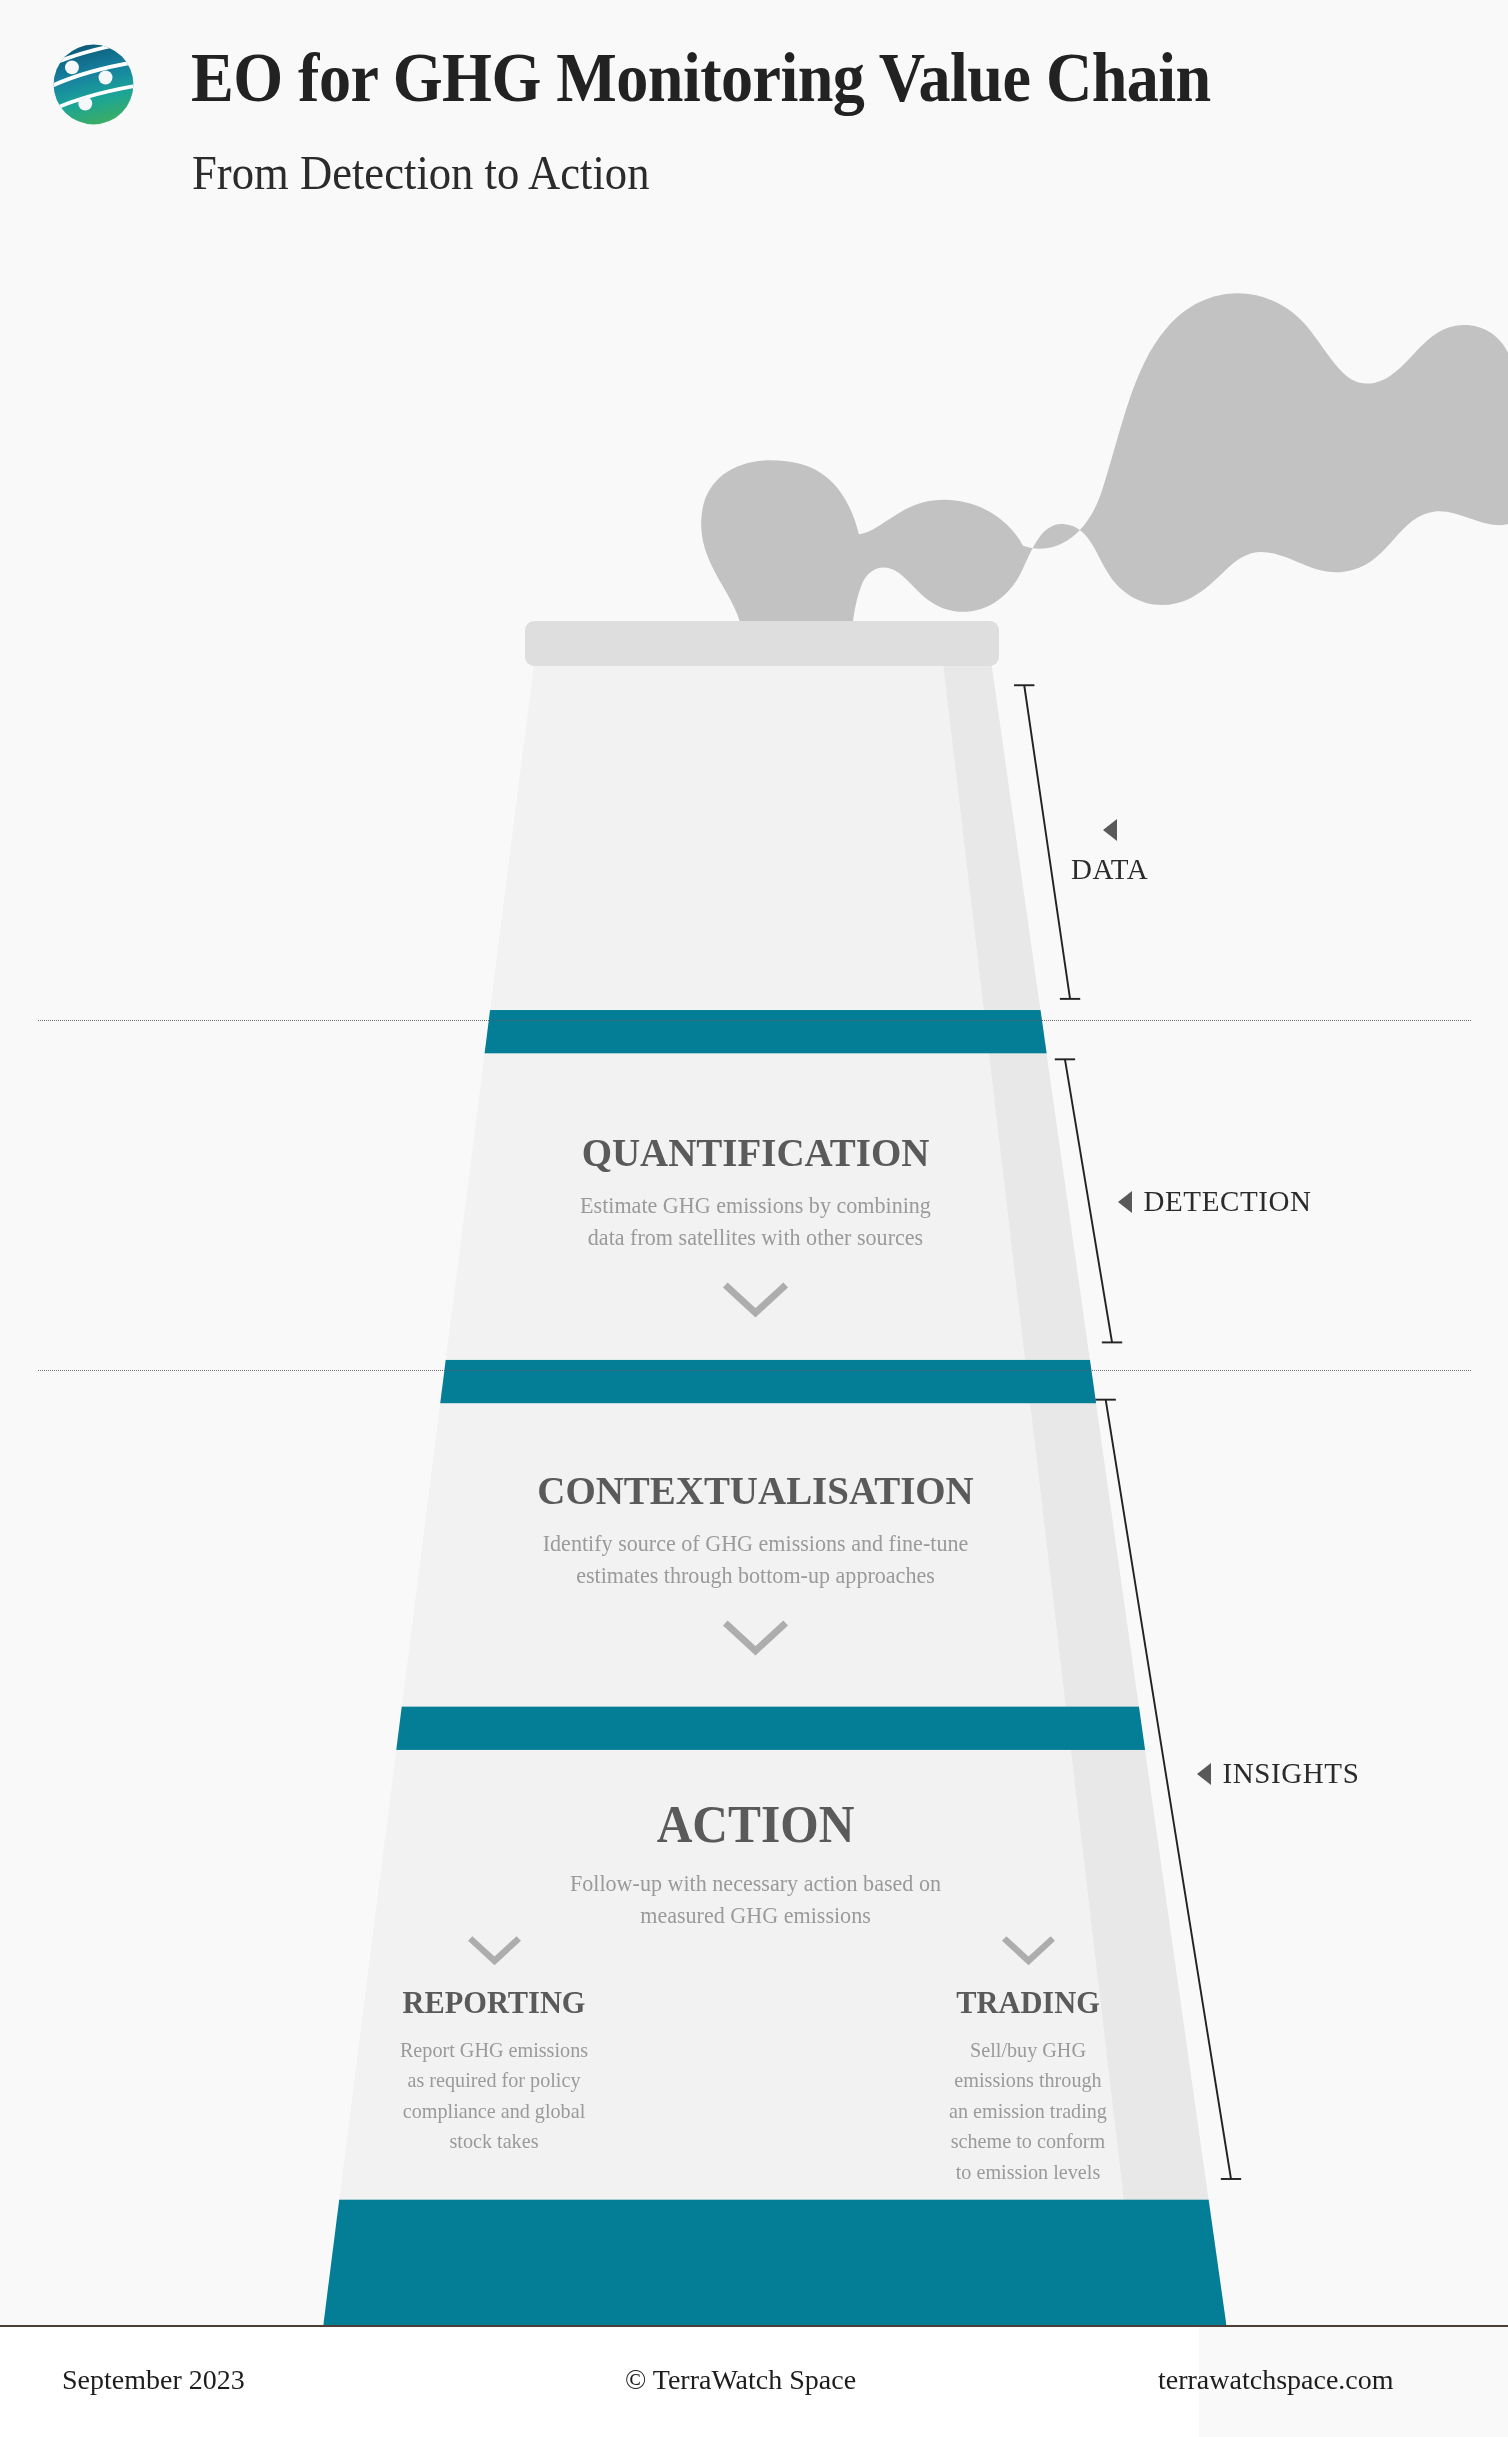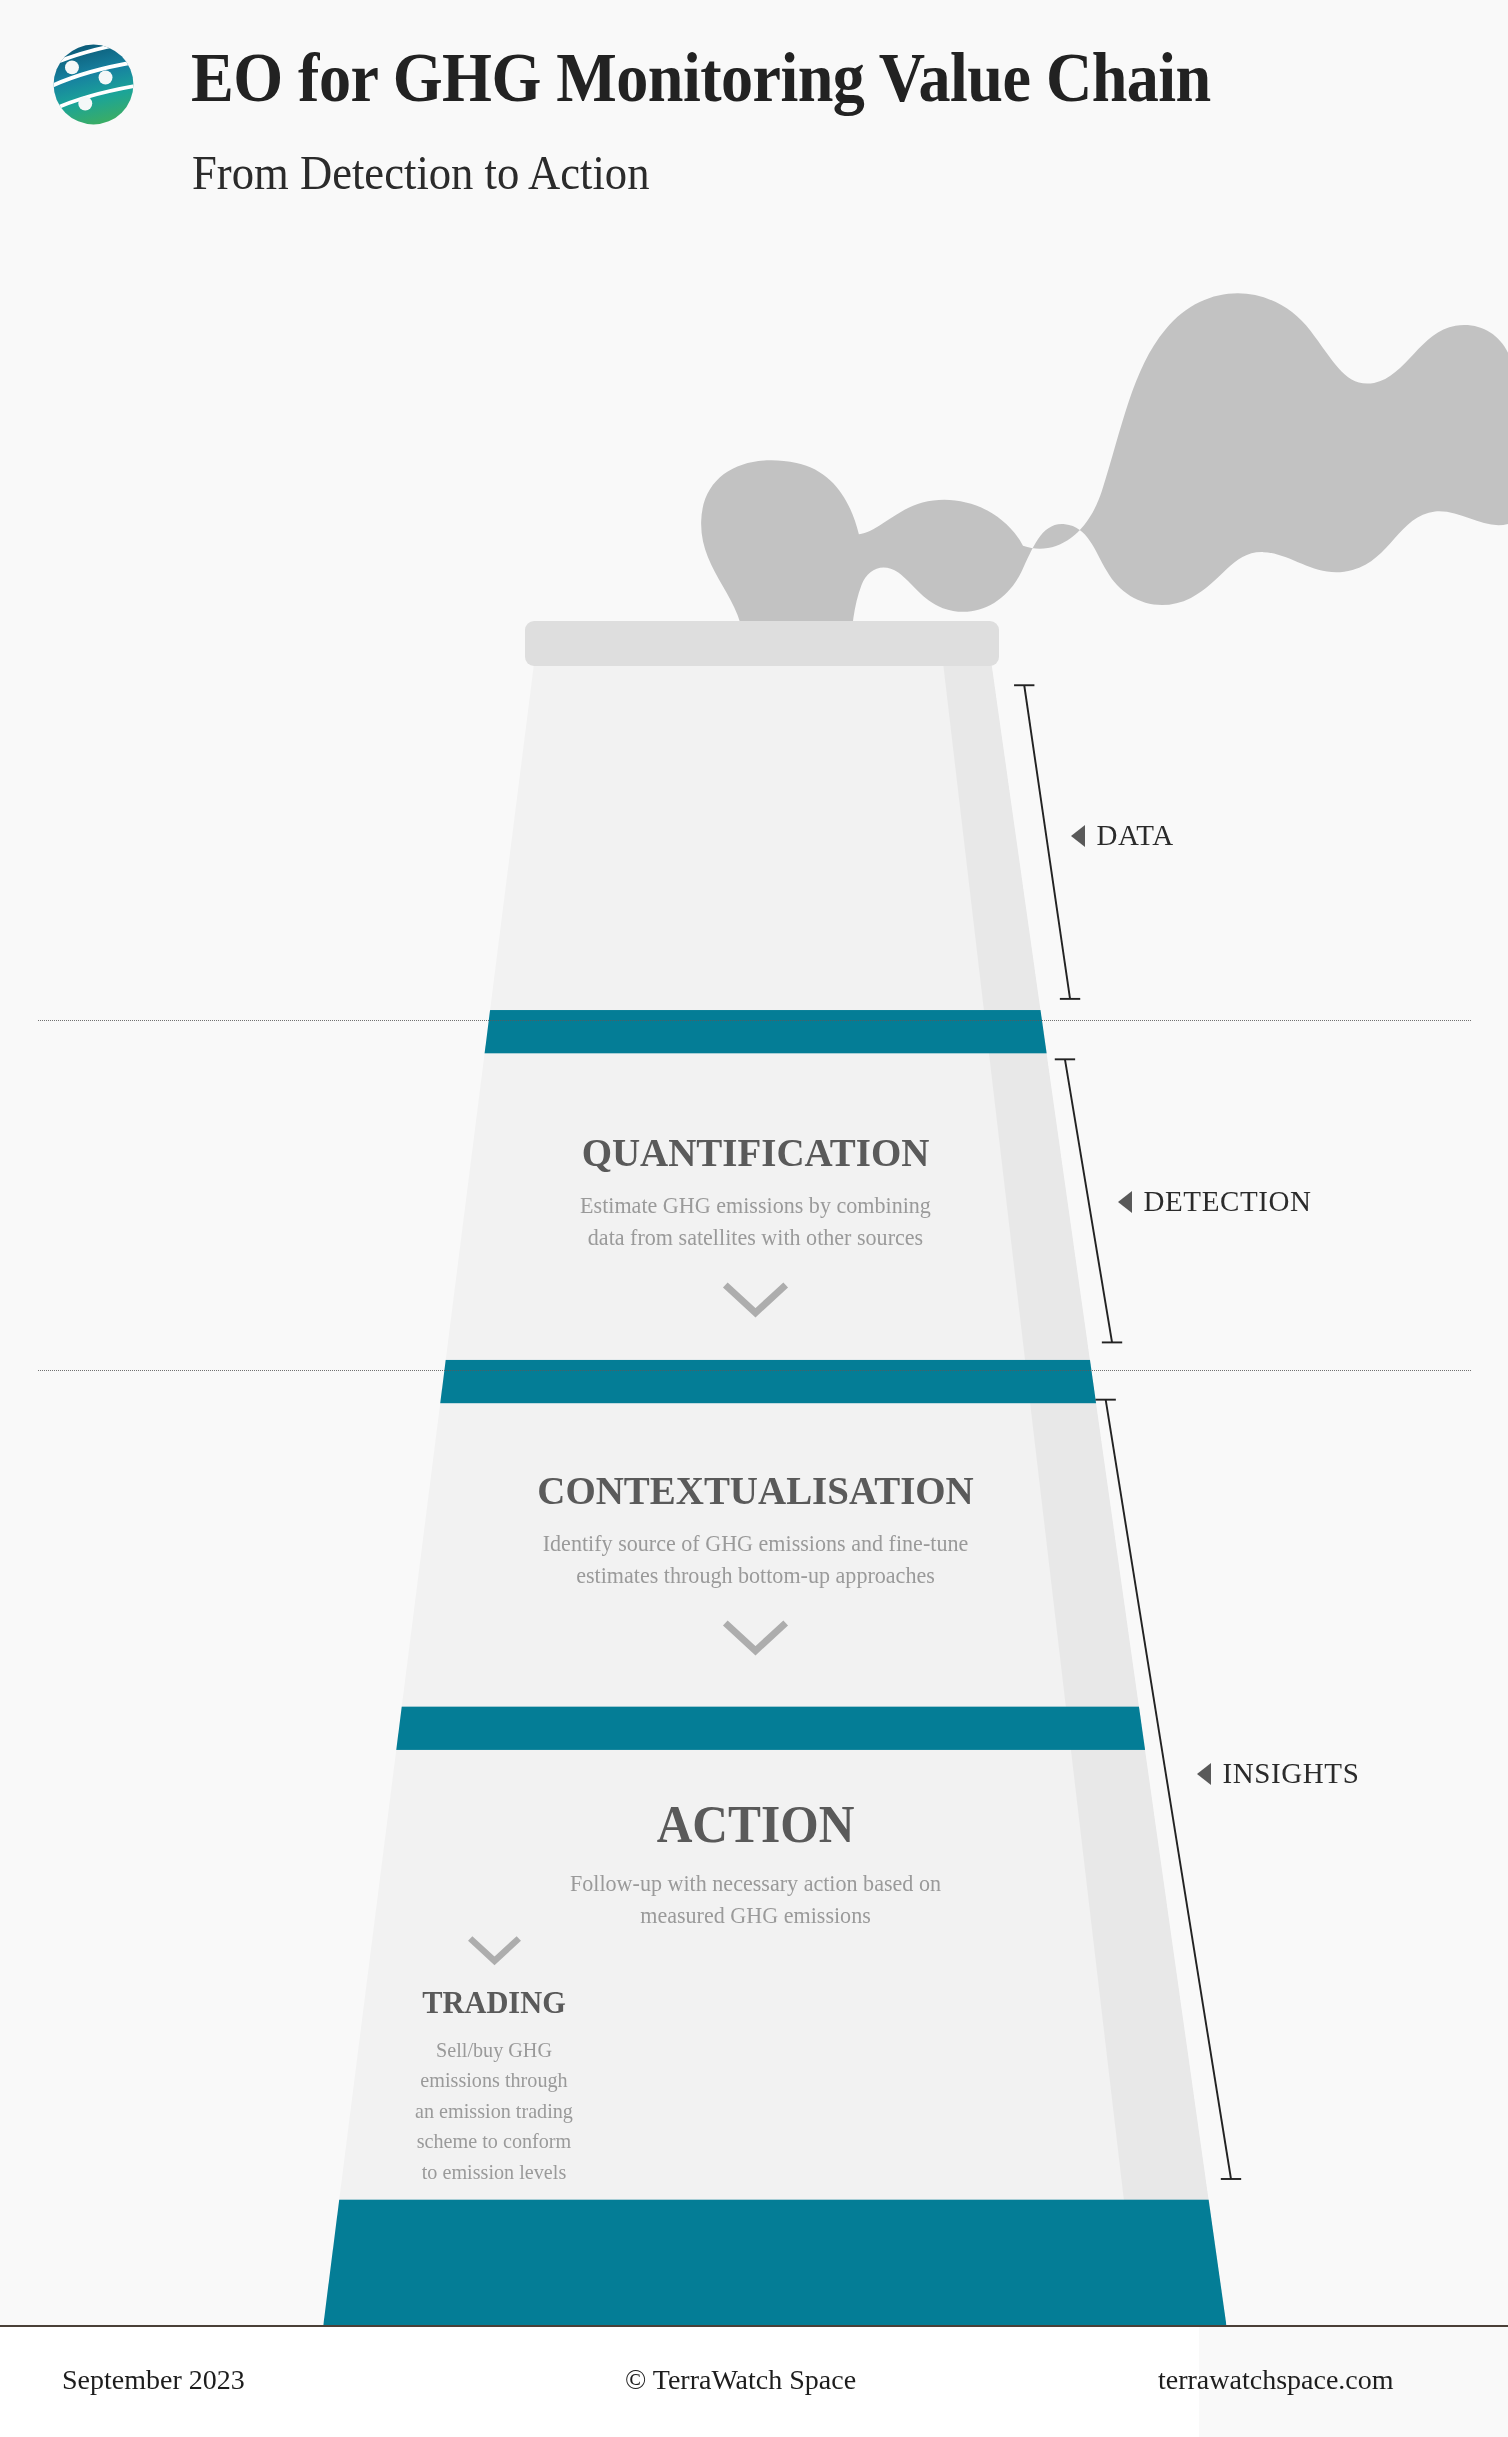--- a/index.html
+++ b/index.html
@@ -294,20 +294,30 @@
   </div>
 
   <div class="stage" style="left:374px; top:1799px;">
     <div class="stage-title" style="font-size:52px;">ACTION</div>
     <div class="stage-desc" style="white-space:pre-line;">Follow-up with necessary action based on
 measured GHG emissions</div>
   </div>
 
   <div id="subcols">
 
+    <div class="subcol">
+      <svg class="subcol-chev" width="55" height="32" viewBox="0 0 86 50">
+        <path d="M 5 7 L 43 42 L 81 7" fill="none" stroke="#adadad" stroke-width="10"></path>
+      </svg>
+      <div class="subcol-title">REPORTING</div>
+      <div class="subcol-desc" style="white-space:pre-line;">Report GHG emissions
+as required for policy
+compliance and global
+stock takes</div>
+    </div>
 
     <div class="subcol">
       <svg class="subcol-chev" width="55" height="32" viewBox="0 0 86 50">
         <path d="M 5 7 L 43 42 L 81 7" fill="none" stroke="#adadad" stroke-width="10"></path>
       </svg>
       <div class="subcol-title">TRADING</div>
       <div class="subcol-desc" style="white-space:pre-line;">Sell/buy GHG
 emissions through
 an emission trading
 scheme to conform
@@ -326,21 +336,21 @@
       <line x1="1658" y1="1665" x2="1690" y2="1665"></line>
       <line x1="1674" y1="1665" x2="1748" y2="2110"></line>
       <line x1="1732" y1="2110" x2="1764" y2="2110"></line>
 
       <line x1="1722" y1="2200" x2="1754" y2="2200"></line>
       <line x1="1738" y1="2200" x2="1935" y2="3425"></line>
       <line x1="1919" y1="3425" x2="1951" y2="3425"></line>
     </g>
   </svg>
 
-  <div class="brk-label" style="left:1071px; top:819px;">
+  <div class="brk-label" style="left:1071px; top:819px;flex-direction:column;">
     <span class="tri"></span>
     <span>DATA</span>
   </div>
 
   <div class="brk-label" style="left:1118px; top:1185px;">
     <span class="tri"></span>
     <span>DETECTION</span>
   </div>
 
   <div class="brk-label" style="left:1197px; top:1757px;">

